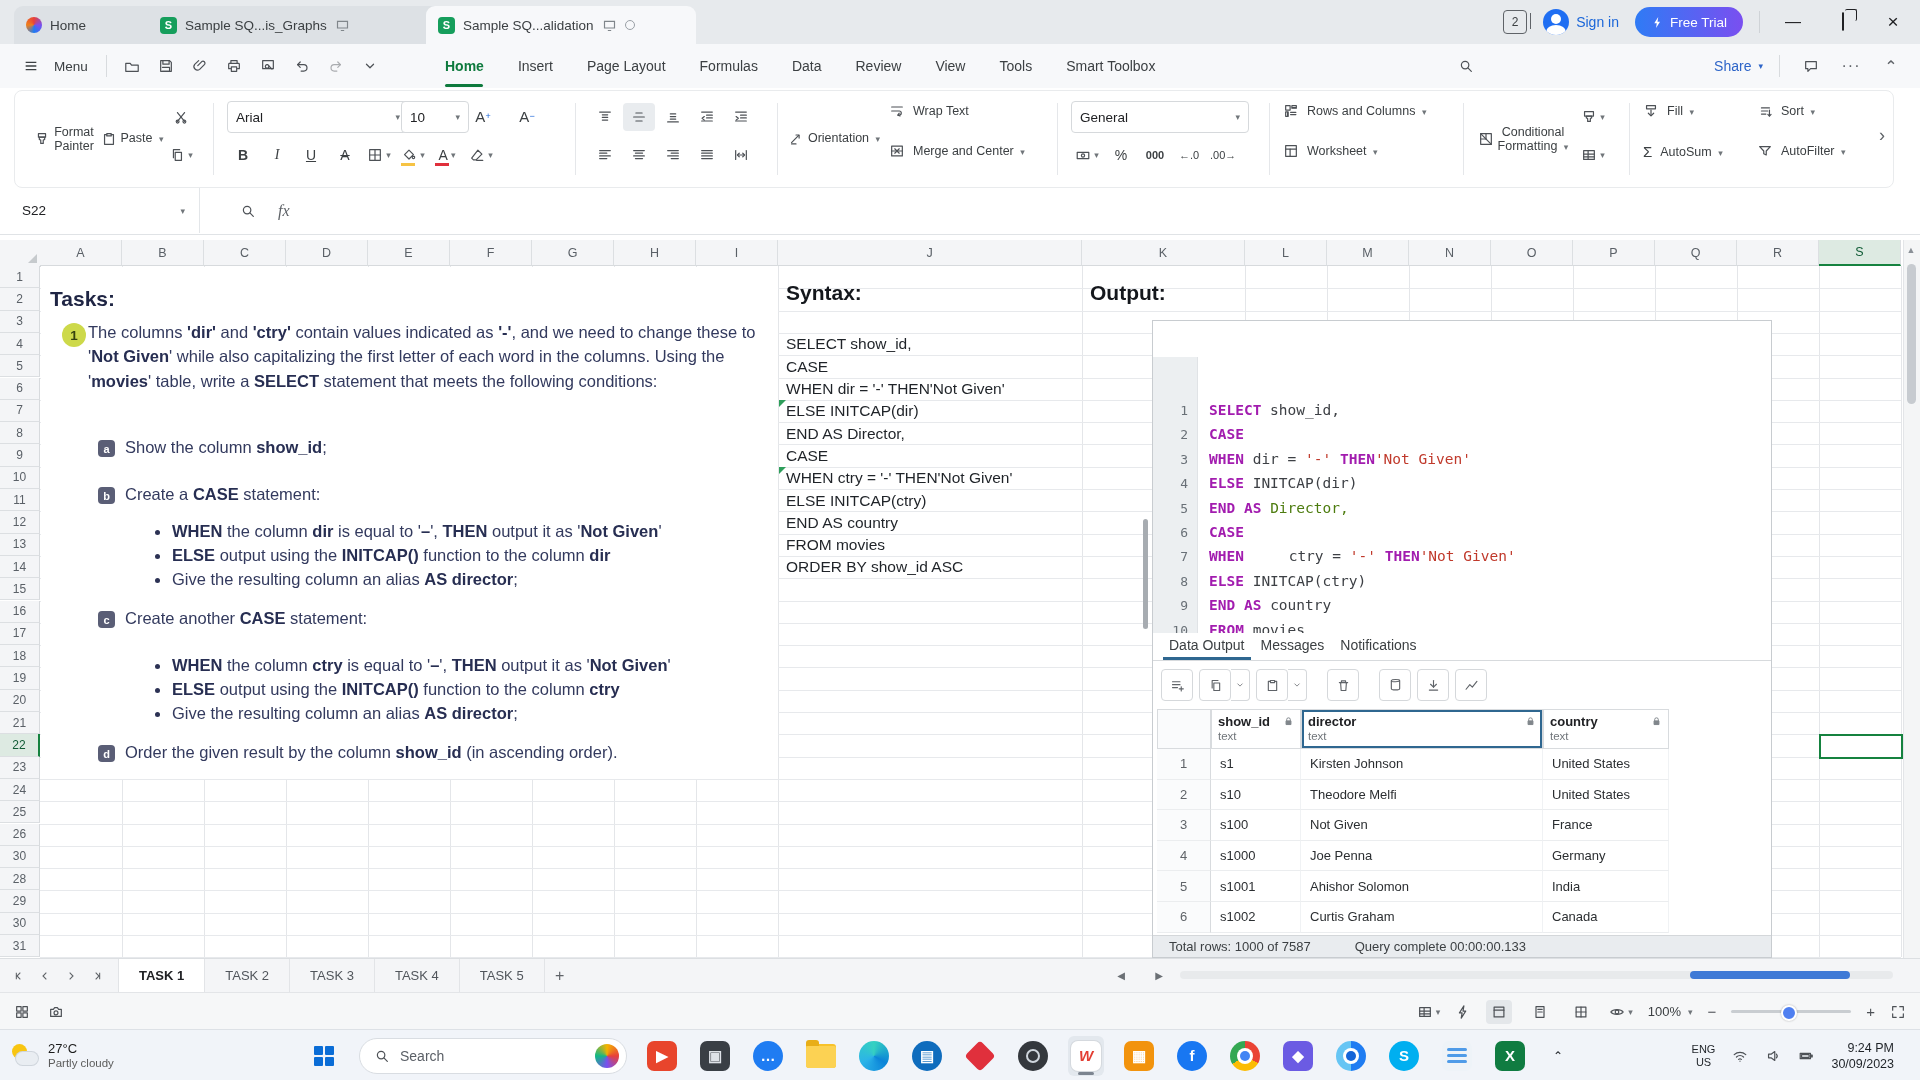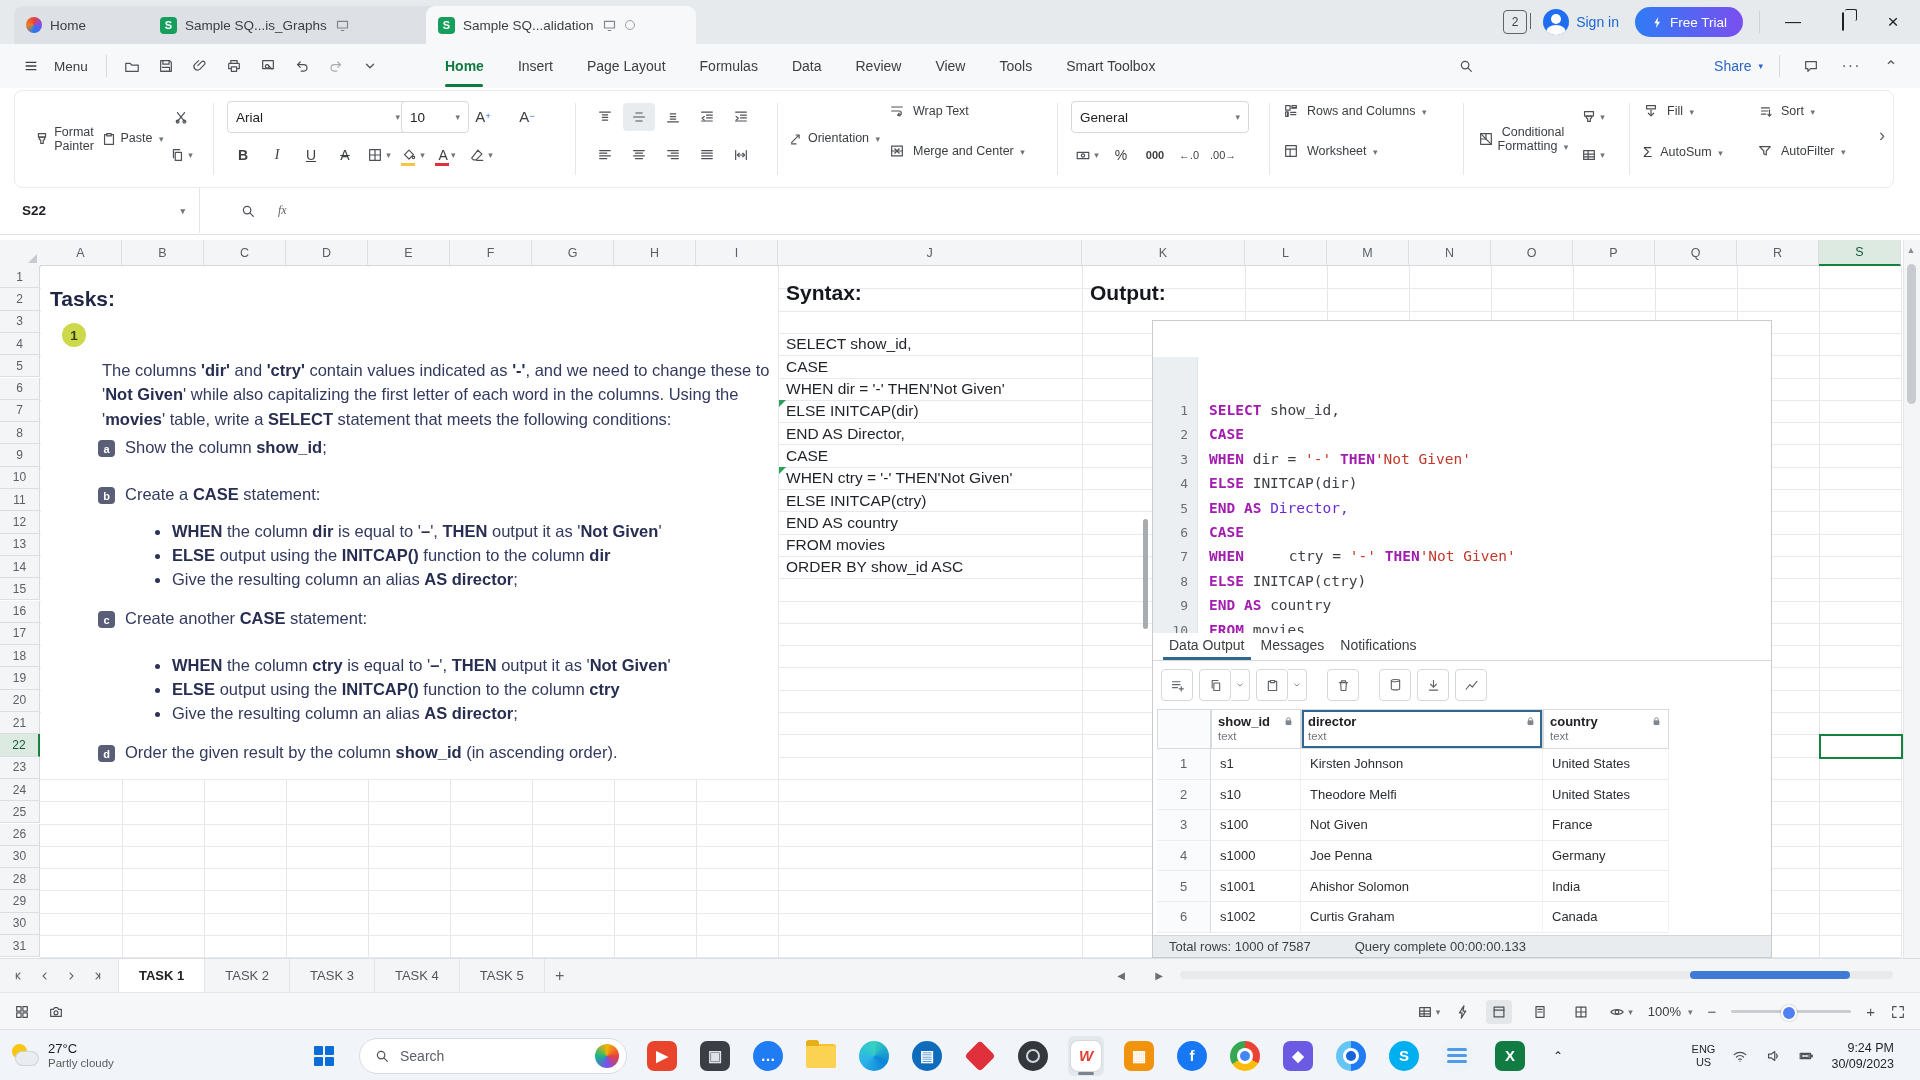--- a/index.html
+++ b/index.html
@@ -65,23 +65,23 @@
   .rb-div{position:absolute;top:12px;width:1px;height:72px;background:#e5e7ea;}
   .rb-label{font-size:12.5px;color:#3c4043;white-space:nowrap;}
   .fc-bar{position:absolute;left:4px;bottom:3px;width:14px;height:3px;}
   .more-chev{position:absolute;right:8px;top:34px;font-size:18px;color:#5f6368;}
 
   
   #formulabar{position:absolute;left:0;top:188px;width:1920px;height:46px;background:#fff;
     border-bottom:1px solid #e0e3e6;}
   .namebox{position:absolute;left:0;top:0;width:200px;height:45px;border-right:1px solid #e3e6e9;
     display:flex;align-items:center;justify-content:space-between;padding:0 14px 0 22px;
-    font-size:13.5px;color:#202124;box-sizing:border-box;font-weight:bold;}
+    font-size:13.5px;color:#202124;box-sizing:border-box;}
   .fbar-icons{position:absolute;left:240px;top:0;height:45px;display:flex;align-items:center;gap:22px;}
-  .fx{font-style:italic;font-family:"Liberation Serif",serif;font-size:12px;color:#5f6368;}
+  .fx{font-style:italic;font-family:"Liberation Serif",serif;font-size:16px;color:#5f6368;}
 
   
   #sheet{position:absolute;left:0;top:240px;width:1920px;height:718px;background:#fff;overflow:hidden;}
   .corner{position:absolute;left:0;top:0;width:40px;height:26px;background:#f4f5f7;
     border-right:1px solid #d7dadd;border-bottom:1px solid #d7dadd;}
   .corner::after{content:"";position:absolute;right:3px;bottom:3px;border-left:9px solid transparent;
     border-bottom:9px solid #c6cacd;}
   .colhead{position:absolute;top:0;height:26px;background:#f4f5f7;border-right:1px solid #dcdfe2;
     border-bottom:1px solid #d7dadd;box-sizing:border-box;
     display:flex;align-items:center;justify-content:center;font-size:12.5px;color:#5a6067;}
@@ -852,21 +852,21 @@
       <div class="rowhead" style="top: 605.8px; height: 22.3px;">30</div>
       <div class="rowhead" style="top: 628.1px; height: 22.3px;">28</div>
       <div class="rowhead" style="top: 650.4px; height: 22.3px;">29</div>
       <div class="rowhead" style="top: 672.7px; height: 22.3px;">30</div>
       <div class="rowhead" style="top: 695px; height: 22.3px;">31</div>
     </div>
   <div id="white-mask"></div>
 
   <div class="tasks-title" style="left:50px;top:47px;">Tasks:</div>
   <div class="num-circle" style="left:62px;top:83px;">1</div>
-  <div class="task-par" style="left:102px;top:80px;margin-top:38px;">The columns <b>'dir'</b> and <b>'ctry'</b> contain values indicated as <b>'-'</b>, and we need to change these to '<b>Not Given</b>' while also capitalizing the first letter of each word in the columns. Using the '<b>movies</b>' table, write a <b>SELECT</b> statement that meets the following conditions:</div>
+  <div class="task-par" style="left:88px;top:80px;">The columns <b>'dir'</b> and <b>'ctry'</b> contain values indicated as <b>'-'</b>, and we need to change these to '<b>Not Given</b>' while also capitalizing the first letter of each word in the columns. Using the '<b>movies</b>' table, write a <b>SELECT</b> statement that meets the following conditions:</div>
   <div class="letter-badge" style="left:98px;top:200px;">a</div>
   <div class="task-line" style="left:125px;top:198px;">Show the column <b>show_id</b>;</div>
   <div class="letter-badge" style="left:98px;top:247px;">b</div>
   <div class="task-line" style="left:125px;top:245px;">Create a <b>CASE</b> statement:</div>
   <div id="b-bullets">
       <div class="bullet-dot" style="left: 155px; top: 290px;"></div>
       <div class="task-line" style="left: 172px; top: 282px;"><b>WHEN</b> the column <b>dir</b> is equal to '<b>–</b>', <b>THEN</b> output it as '<b>Not Given</b>'</div>
       <div class="bullet-dot" style="left: 155px; top: 314px;"></div>
       <div class="task-line" style="left: 172px; top: 306px;"><b>ELSE</b> output using the <b>INITCAP()</b> function to the column <b>dir</b></div>
       <div class="bullet-dot" style="left: 155px; top: 338px;"></div>
@@ -920,21 +920,21 @@
         <div class="lnum" style="top: 168px;">6</div>
         <div class="lnum" style="top: 192.4px;">7</div>
         <div class="lnum" style="top: 216.8px;">8</div>
         <div class="lnum" style="top: 241.2px;">9</div>
         <div class="lnum" style="top: 265.6px;">10</div>
       </div>
   <div class="cline" style="top: 45px;"><span class="tk-k" style="color: rgb(162, 28, 175);">SELECT</span><span style="color: rgb(61, 64, 69);"> show_id,</span></div>
       <div class="cline" style="top: 69.4px;"><span class="tk-k" style="color: rgb(162, 28, 175);">CASE</span></div>
       <div class="cline" style="top: 93.8px;"><span class="tk-k" style="color: rgb(162, 28, 175);">WHEN</span><span style="color: rgb(61, 64, 69);"> dir = </span><span style="color: rgb(192, 57, 43);">'-'</span><span style="color: rgb(61, 64, 69);"> </span><span class="tk-k" style="color: rgb(162, 28, 175);">THEN</span><span style="color: rgb(192, 57, 43);">'Not Given'</span></div>
       <div class="cline" style="top: 118.2px;"><span class="tk-k" style="color: rgb(162, 28, 175);">ELSE</span><span style="color: rgb(61, 64, 69);"> INITCAP(dir)</span></div>
-      <div class="cline" style="top: 142.6px;"><span class="tk-k" style="color: rgb(162, 28, 175);">END</span><span style="color: rgb(61, 64, 69);"> </span><span class="tk-k" style="color: rgb(162, 28, 175);">AS</span><span style="color: #6d28d9;"> Director,</span></div>
+      <div class="cline" style="top: 142.6px;"><span class="tk-k" style="color: rgb(162, 28, 175);">END</span><span style="color: rgb(61, 64, 69);"> </span><span class="tk-k" style="color: rgb(162, 28, 175);">AS</span><span style="color: #4d7c0f;"> Director,</span></div>
       <div class="cline" style="top: 167px;"><span class="tk-k" style="color: rgb(162, 28, 175);">CASE</span></div>
       <div class="cline" style="top: 191.4px;"><span class="tk-k" style="color: rgb(162, 28, 175);">WHEN</span><span style="color: rgb(61, 64, 69); margin-left: 36px;"> ctry = </span><span style="color: rgb(192, 57, 43);">'-'</span><span style="color: rgb(61, 64, 69);"> </span><span class="tk-k" style="color: rgb(162, 28, 175);">THEN</span><span style="color: rgb(192, 57, 43);">'Not Given'</span></div>
       <div class="cline" style="top: 215.8px;"><span class="tk-k" style="color: rgb(162, 28, 175);">ELSE</span><span style="color: rgb(61, 64, 69);"> INITCAP(ctry)</span></div>
       <div class="cline" style="top: 240.2px;"><span class="tk-k" style="color: rgb(162, 28, 175);">END</span><span style="color: rgb(61, 64, 69);"> </span><span class="tk-k" style="color: rgb(162, 28, 175);">AS</span><span style="color: rgb(61, 64, 69);"> country</span></div>
       <div class="cline" style="top: 264.6px;"><span class="tk-k" style="color: rgb(162, 28, 175);">FROM</span><span style="color: rgb(61, 64, 69);"> movies</span></div>
     </div>
   <div class="pg-btabs" id="pg-btabs">
       <div class="pg-btab on">Data Output</div>
       <div class="pg-btab">Messages</div>
       <div class="pg-btab">Notifications</div>

